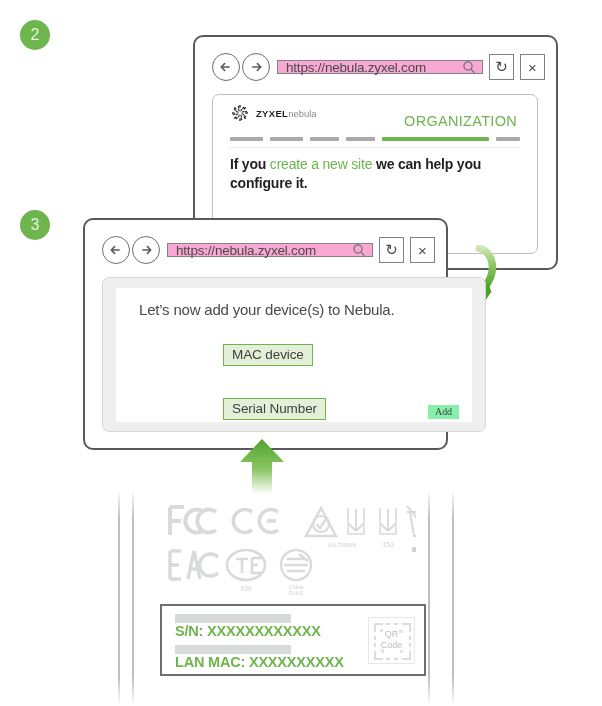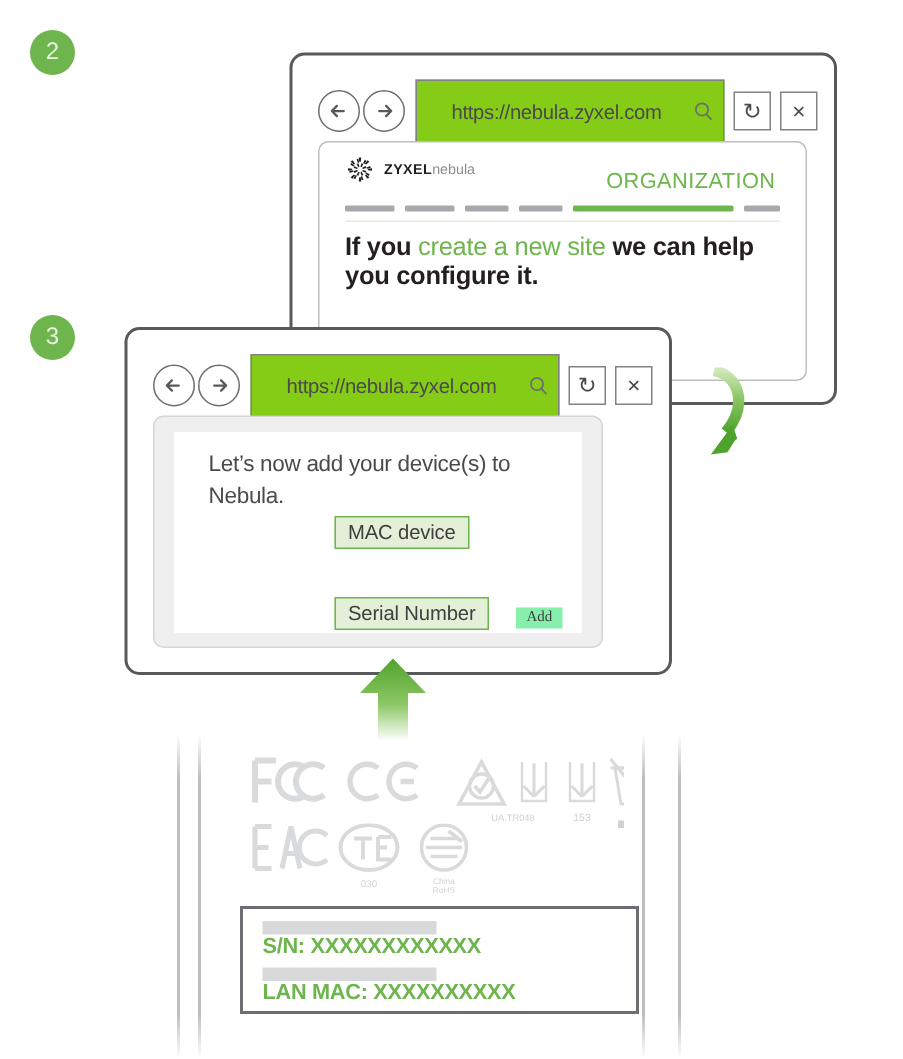--- a/index.html
+++ b/index.html
@@ -44,26 +44,26 @@
   .navcircle {
     width: 28px; height: 28px;
     border: 1.6px solid #6d6e71;
     border-radius: 50%;
     display: flex; align-items: center; justify-content: center;
     flex: 0 0 auto;
   }
   .navcircle + .navcircle { margin-left: 2px; }
   .urlbox {
     margin-left: 7px;
-    height: 42px;
+    height: 14px;
     width: 206px;
     border: 1.4px solid #808285;
     display: flex; align-items: center;
-    padding: 0 6px 0 23px;
-    background: #84cc16;
+    padding: 0 6px 0 8px;
+    background: #f9a8d4;
   }
   .urltext {
     flex: 1 1 auto;
     font-size: 13.5px;
     color: #4a4a4a;
     letter-spacing: -0.2px;
     white-space: nowrap;
   }
   .sqbtn {
     margin-left: 6px;
@@ -120,31 +120,31 @@
 
   .hairline {
     position: absolute;
     left: 17px; right: 17px; top: 52px;
     height: 1px; background: #e6e7e8;
   }
 
   .body-copy {
     position: absolute;
     left: 17px; right: 16px; top: 60px;
-    font-size: 17px;
+    font-size: 14px;
     line-height: 19px;
     color: #231f20;
     font-weight: bold;
     letter-spacing: -0.2px;
   }
   .body-copy .link { color: #6db54c; font-weight: normal; }
 
   
   #panel3 {
-    top: 57px; width: 300px; height: 155px;
+    top: 57px; width: 384px; height: 155px;
     background: #efefef;
     border: 1.4px solid #d5d6d8;
     border-radius: 7px;
   }
   .inner-white {
     position: absolute;
     left: 13px; top: 10px; right: 13px; bottom: 9px;
     background: #ffffff;
   }
   .addtitle {
@@ -488,16 +488,37 @@
       <text x="130" y="40" font-size="5.6" fill="#d2d3d5" font-family="'Liberation Sans', sans-serif" text-anchor="middle">China</text>
       <text x="130" y="46" font-size="5.6" fill="#d2d3d5" font-family="'Liberation Sans', sans-serif" text-anchor="middle">RoHS</text>
     </svg>
 
     <div class="snbox">
       <div class="graybar" style="left:13px; top:8px;  width:116px;"></div>
       <div class="sntext" style="left:13px; top:17px;">S/N: XXXXXXXXXXXX</div>
       <div class="graybar" style="left:13px; top:39px; width:116px;"></div>
       <div class="sntext" style="left:13px; top:48px;">LAN MAC: XXXXXXXXXX</div>
 
+      <div class="qrbox">
+        <svg width="47" height="47" viewBox="0 0 47 47" style="position:absolute;left:0;top:0;">
+          <g fill="none" stroke="#dcdddf" stroke-width="2">
+            <path d="M6 14 L6 6 L14 6"></path>
+            <path d="M33 6 L41 6 L41 14"></path>
+            <path d="M6 33 L6 41 L14 41"></path>
+            <path d="M33 41 L41 41 L41 33"></path>
+            <path d="M17 6 L21 6 M25 6 L29 6 M6 18 L6 22 M41 18 L41 22 M17 41 L21 41 M25 41 L29 41 M6 25 L6 29 M41 25 L41 29"></path>
+          </g>
+          <g fill="#e3e4e6">
+            <rect x="11" y="11" width="3" height="3"></rect>
+            <rect x="30" y="12" width="4" height="3"></rect>
+            <rect x="12" y="31" width="3" height="4"></rect>
+            <rect x="31" y="32" width="3" height="3"></rect>
+          </g>
+        </svg>
+        <div class="qrlabel">
+          <div>QR</div>
+          <div>Code</div>
+        </div>
+      </div>
     </div>
   </div>
 
 </div>
 
 </body></html>

